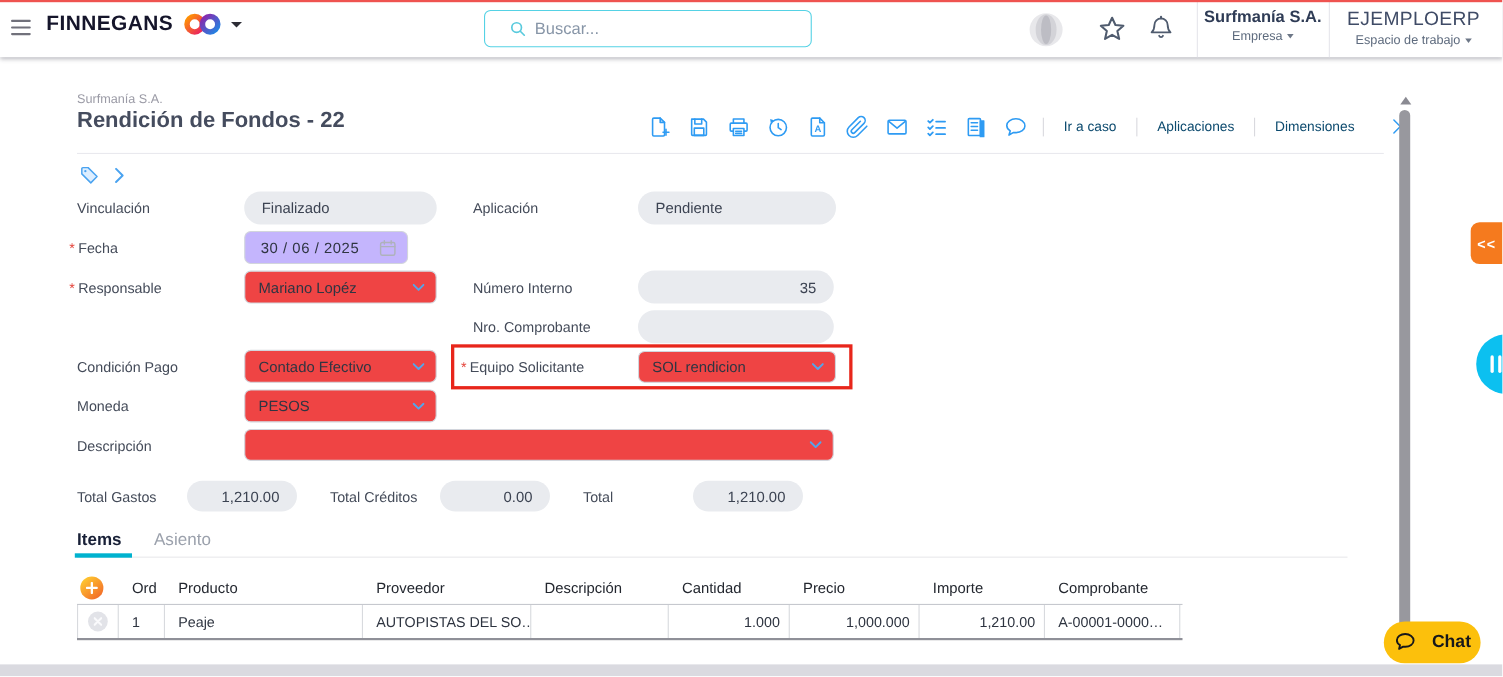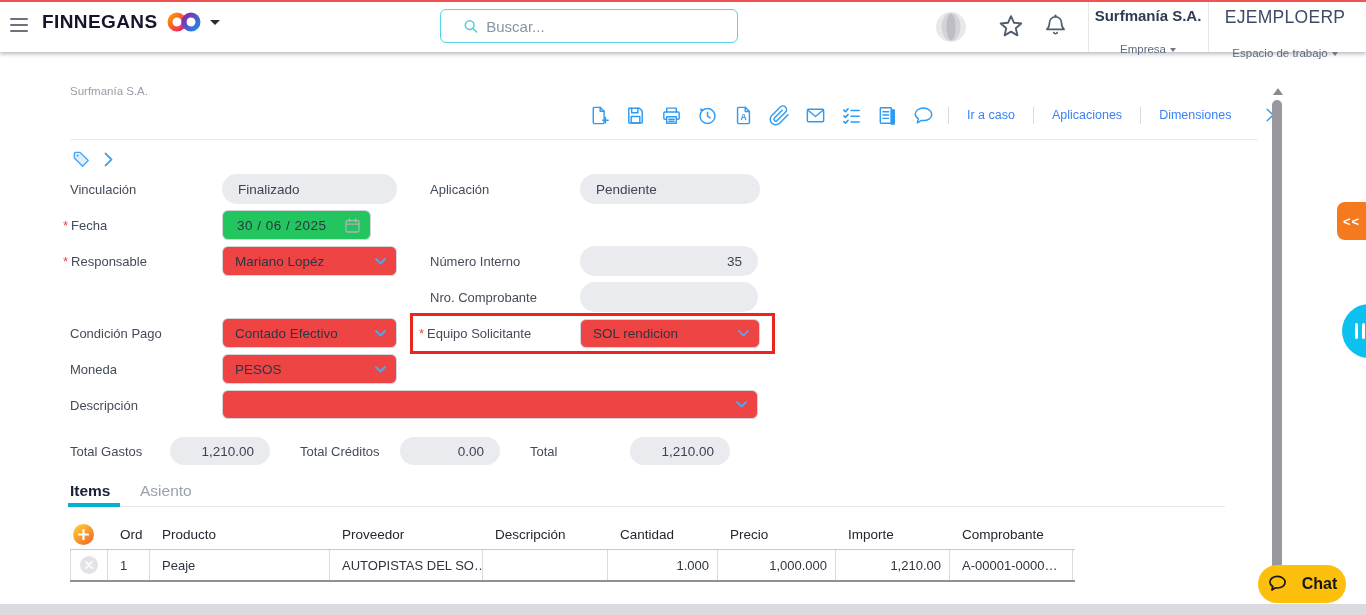--- a/index.html
+++ b/index.html
@@ -15,39 +15,39 @@
 #brand .txt{font-size:19px;font-weight:800;letter-spacing:.4px;color:#15152b}
 .caret{width:0;height:0;border-left:5px solid transparent;border-right:5px solid transparent;border-top:5px solid #2c2c35}
 .caret-sm{display:inline-block;width:0;height:0;border-left:3.5px solid transparent;border-right:3.5px solid transparent;border-top:4px solid #6d7787;margin-left:4px;vertical-align:middle}
 #search{left:440px;top:9px;width:298px;height:34px;border:1.5px solid #55d2e5;border-radius:6px;display:flex;align-items:center;padding:0 22px;gap:7px;background:#fff}
 #search input{border:none;outline:none;font-size:15px;color:#4a5568;width:240px;font-family:inherit;background:transparent}
 #search input::placeholder{color:#8795a7}
 .hdiv{width:1px;height:52px;background:#e6e6eb;top:0}
 .hblock{top:7px;text-align:center;cursor:pointer}
 .hblock .nm1{font-size:15px;font-weight:700;color:#2e3b55}
 .hblock .nm2{font-size:17.5px;font-weight:500;color:#3f4b66;letter-spacing:.3px}
-.hblock .sub{font-size:11.5px;color:#5e6b7e;margin-top:19px}
+.hblock .sub{font-size:11.5px;color:#5e6b7e;margin-top:3px}
 .hicon{cursor:pointer}
 
 #main{left:0;top:54px;width:1366px;height:550px;background:#fff}
 #doc-company{left:70px;top:31px;font-size:11.5px;color:#9b9ba6}
 #doc-title{left:70px;top:44px;font-size:20px;font-weight:600;color:#454c5e}
 #toolbar{left:588px;top:46px;height:30px;display:flex;align-items:center;gap:13px}
 .ti{cursor:pointer}
 .vdiv{width:1px;height:17px;background:#d9d9de}
-.tlink{font-size:12.5px;color:#3b82f6;cursor:pointer;padding:0 5px;white-space:nowrap}
+.tlink{font-size:12.5px;color:#0c4a6e;cursor:pointer;padding:0 5px;white-space:nowrap}
 #title-divider{left:70px;top:85px;width:1188px;height:1px;background:#e9e9ee}
 #tagrow{left:72px;top:96px;display:flex;align-items:center;gap:13px}
 
 .lbl{font-size:13px;color:#444b59;white-space:nowrap}
 .req{color:#e5483f;margin-right:3px}
 .pill{background:#e9ebef;border-radius:15px;height:30px;display:flex;align-items:center;padding:0 16px;font-size:13.5px;color:#3c4352}
 .pill.right{justify-content:flex-end}
 .sel{background:#ef4444;border:1px solid #d2d5dc;border-radius:6px;height:30px;display:flex;align-items:center;justify-content:space-between;padding:0 10px 0 12px;font-size:13.5px;color:#2f3542;cursor:pointer}
-.datebox{background:#22c55e;border:1px solid #d2d5dc;border-radius:6px;height:30px;display:flex;align-items:center;justify-content:space-between;padding:0 9px 0 14px;font-size:13.5px;color:#2f3542;cursor:pointer;letter-spacing:.5px}
+.datebox{background:#c4b5fd;border:1px solid #d2d5dc;border-radius:6px;height:30px;display:flex;align-items:center;justify-content:space-between;padding:0 9px 0 14px;font-size:13.5px;color:#2f3542;cursor:pointer;letter-spacing:.5px}
 #hlbox{left:410px;top:259px;width:365px;height:41px;border:3px solid #e8261b;z-index:5}
 
 .tab-active{font-size:15.5px;font-weight:700;color:#182037;cursor:pointer}
 .tab-idle{font-size:15.5px;color:#9ba1ac;cursor:pointer}
 #tab-underline{left:68px;top:449px;width:52px;height:4px;background:#00b2cf}
 #tab-divider{left:70px;top:452px;width:1155px;height:1px;background:#e8e8ec}
 
 #table{left:70px;top:466px;width:1005px}
 .trow{display:flex}
 .th{height:30px;border-bottom:1px solid #c6c8ce}
@@ -134,20 +134,21 @@
     <div class="abs hdiv" style="left:1208px"></div>
     <div class="abs hblock" style="left:1209px;width:152px">
       <div class="nm2">EJEMPLOERP</div>
       <div class="sub"><span>Espacio de trabajo</span><span class="caret-sm"></span></div>
     </div>
   </div>
 
   <div id="main" class="abs">
 
     <div id="doc-company" class="abs">Surfmanía S.A.</div>
+    <div id="doc-title" class="abs">Rendición de Fondos - 22</div>
 
     <div id="toolbar" class="abs">
       <svg class="ti" width="23" height="23" viewBox="0 0 24 24" fill="none" stroke="#2e9bf3" stroke-width="1.5" stroke-linecap="round" stroke-linejoin="round">
         <path d="M12.7 3.5H6.6a1.1 1.1 0 0 0-1.1 1.1v14.8a1.1 1.1 0 0 0 1.1 1.1h9.1a1.1 1.1 0 0 0 1.1-1.1V7.6z"></path>
         <path d="M12.7 3.5v4.1h4.1"></path>
           <path d="M15.4 16.9h5.6M18.2 14.1v5.6"></path>
       </svg>
       <svg class="ti" width="23" height="23" viewBox="0 0 24 24" fill="none" stroke="#2e9bf3" stroke-width="1.5" stroke-linecap="round" stroke-linejoin="round">
         <path d="M5 4.5h11.2L19 7.3V19a.9.9 0 0 1-.9.9H5.9A.9.9 0 0 1 5 19V5.4a.9.9 0 0 1 .9-.9z"></path>
         <path d="M8 4.5v4.6h6.5V4.5"></path>

